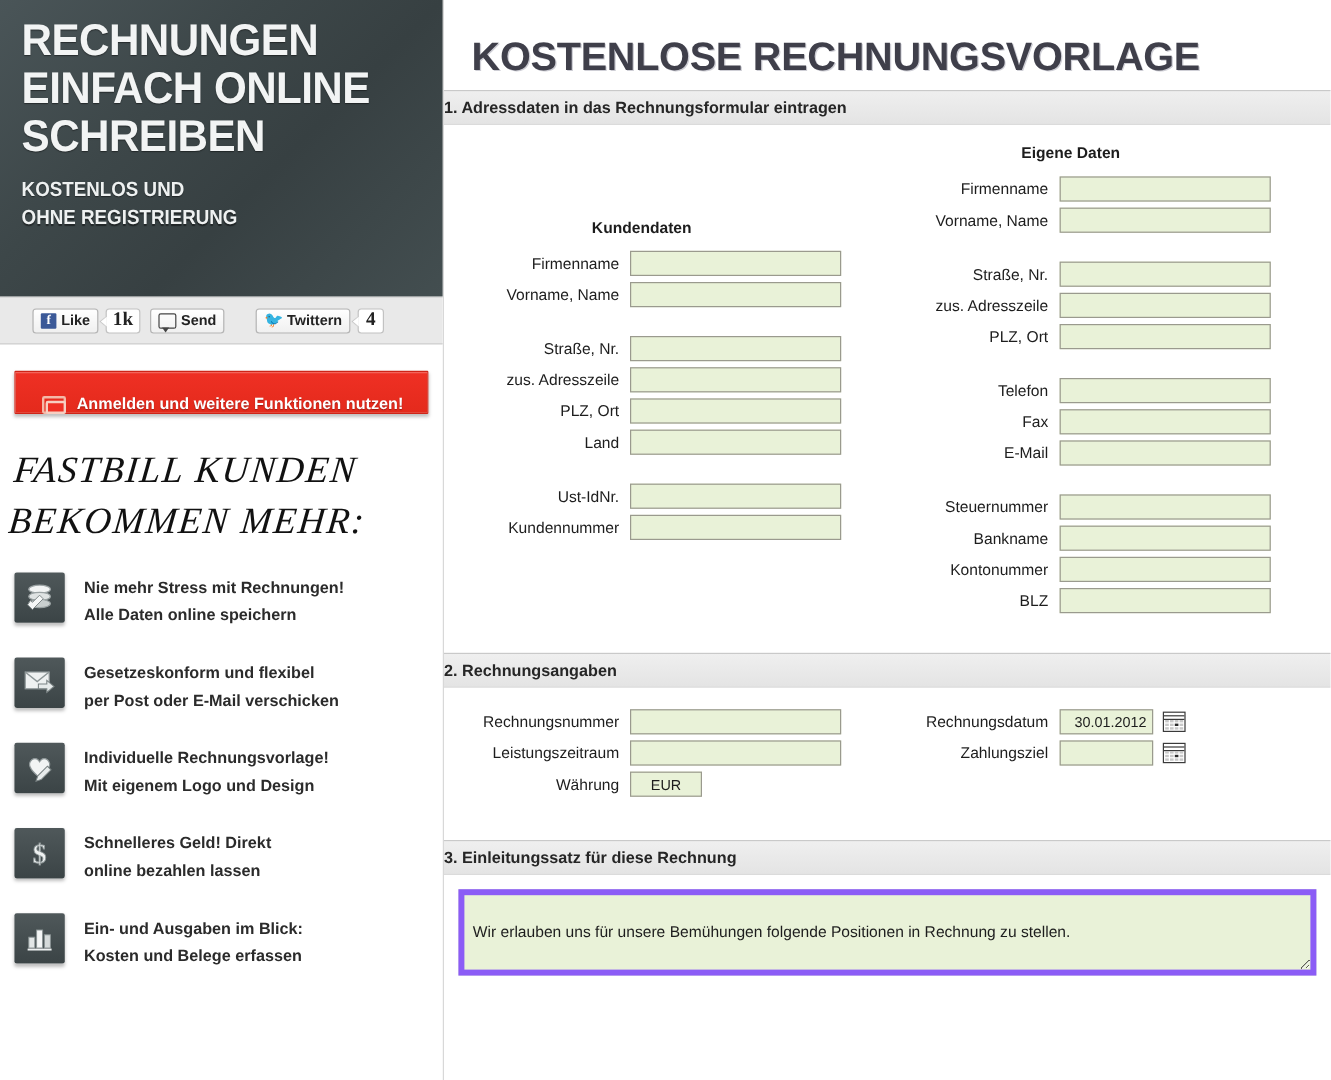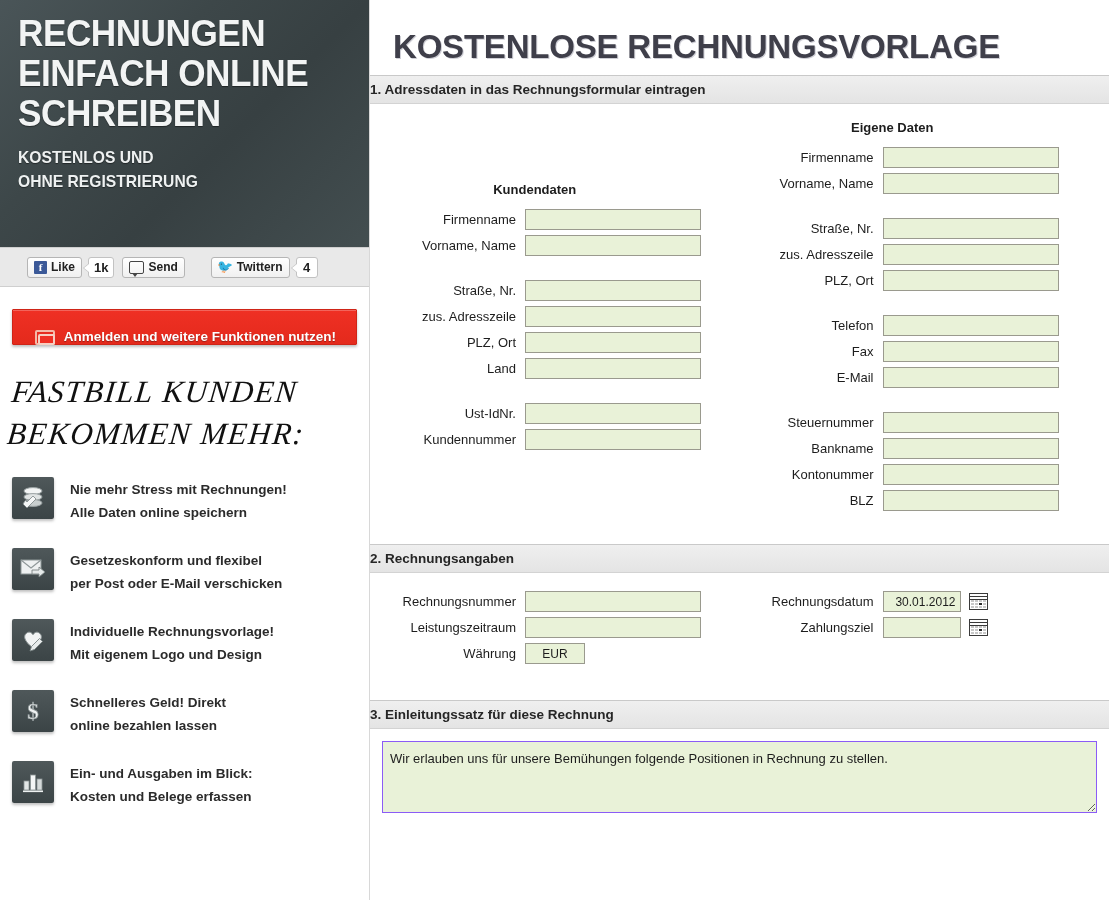--- a/index.html
+++ b/index.html
@@ -118,27 +118,28 @@
   }
   .count-bubble {
     display: inline-flex;
     align-items: center;
     justify-content: center;
     height: 21px;
     min-width: 22px;
     background: #ffffff;
     border: 1px solid #c2c2c2;
     border-radius: 3px;
-    font-size: 13px;
+    font-size: 16px;
     font-weight: bold;
     color: #222;
     margin-left: 6px;
     padding: 0 5px;
     box-sizing: border-box;
     position: relative;
+    font-family: Liberation Serif, serif;
   }
   .count-bubble:before {
     content:"";
     position:absolute;
     left:-5px; top:6px;
     width:0;height:0;
     border-top:4px solid transparent;
     border-bottom:4px solid transparent;
     border-right:5px solid #ffffff;
     filter: drop-shadow(-1px 0 0 #c2c2c2);
@@ -358,26 +359,26 @@
   }
   .cal-grid i { background: #c8c8c8; display:block; }
   .cal-grid i.on { background: #2b2b2b; }
 
   
   .sec3-body { padding: 12px 12px 0 12px; }
   .intro-text {
     width: 100%;
     height: 72px;
     background: #e9f2d8;
-    border: 1px solid #8b5cf6;
+    border: 5px solid #8b5cf6;
     box-sizing: border-box;
     font-family: "Liberation Sans", sans-serif;
     font-size: 13px;
     color: #1d1d1d;
-    padding: 8px 7px;
+    padding: 22px 7px;
     resize: vertical;
     outline: none;
     line-height: 18px;
   }
 </style>
 </head>
 <body>
 
 <div id="page">
 

